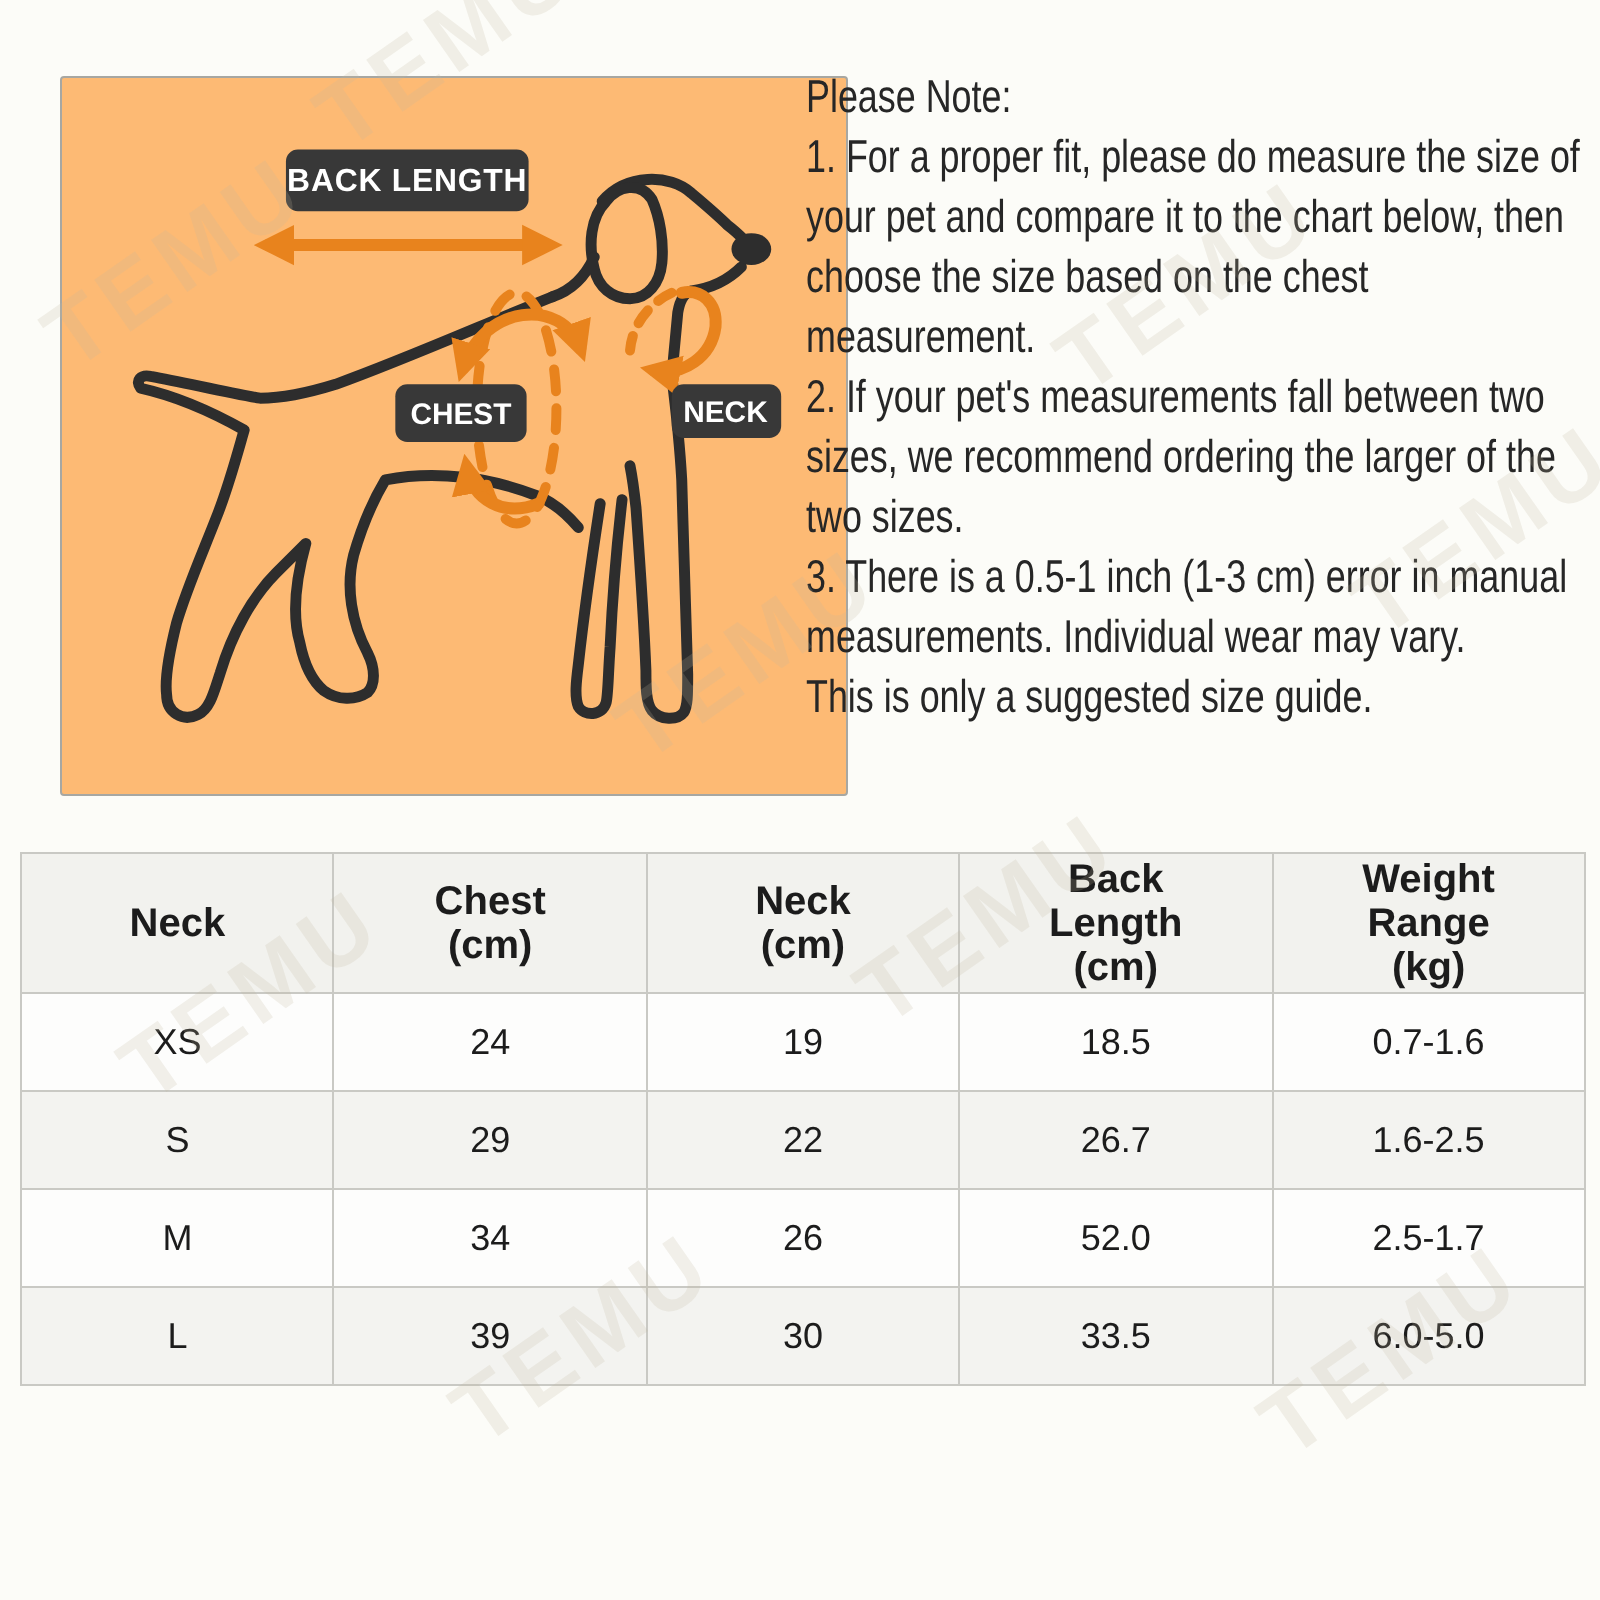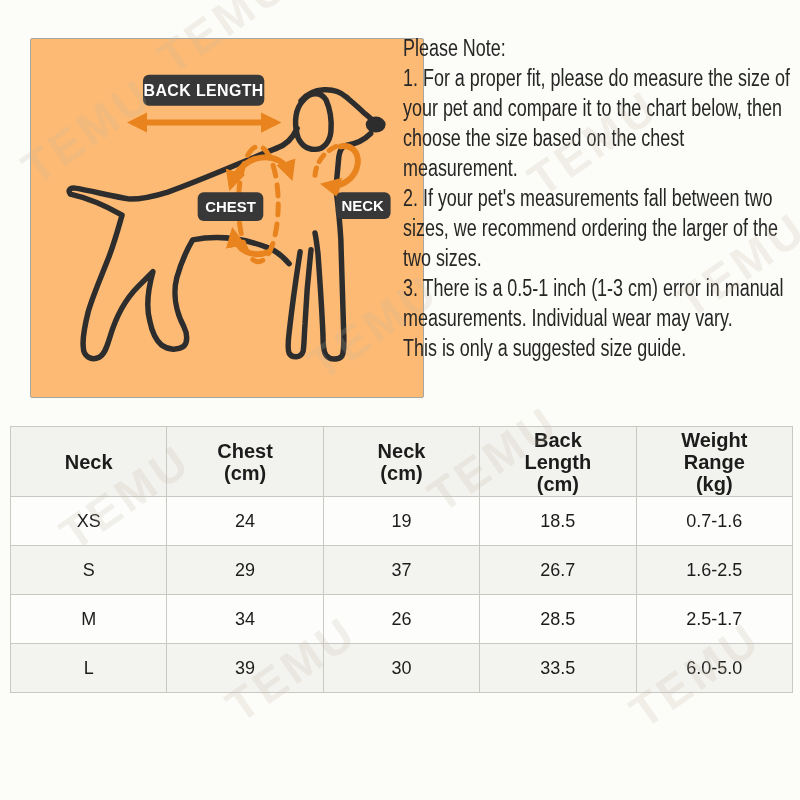--- a/index.html
+++ b/index.html
@@ -137,29 +137,29 @@
     <tr>
       <td>XS</td>
       <td>24</td>
       <td>19</td>
       <td>18.5</td>
       <td>0.7-1.6</td>
     </tr>
     <tr>
       <td>S</td>
       <td>29</td>
-      <td>37</td>
+      <td>22</td>
       <td>26.7</td>
       <td>1.6-2.5</td>
     </tr>
     <tr>
       <td>M</td>
       <td>34</td>
       <td>26</td>
-      <td>28.5</td>
+      <td>52.0</td>
       <td>2.5-1.7</td>
     </tr>
     <tr>
       <td>L</td>
       <td>39</td>
       <td>30</td>
       <td>33.5</td>
       <td>6.0-5.0</td>
     </tr>
   </tbody>

